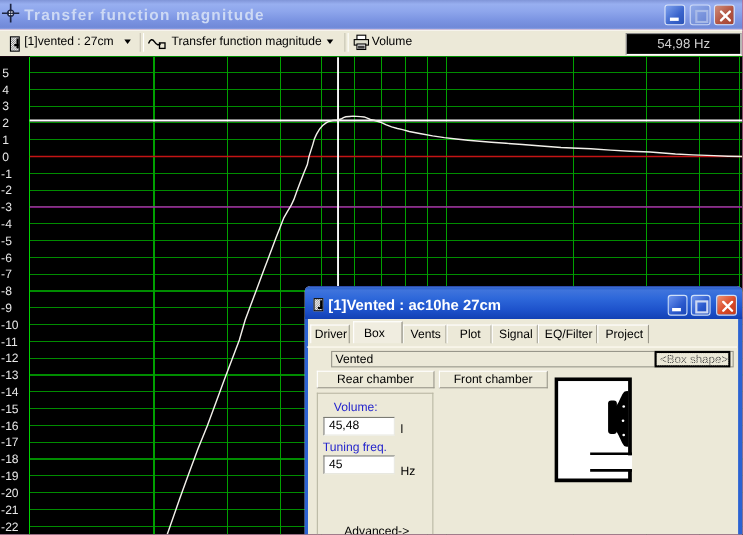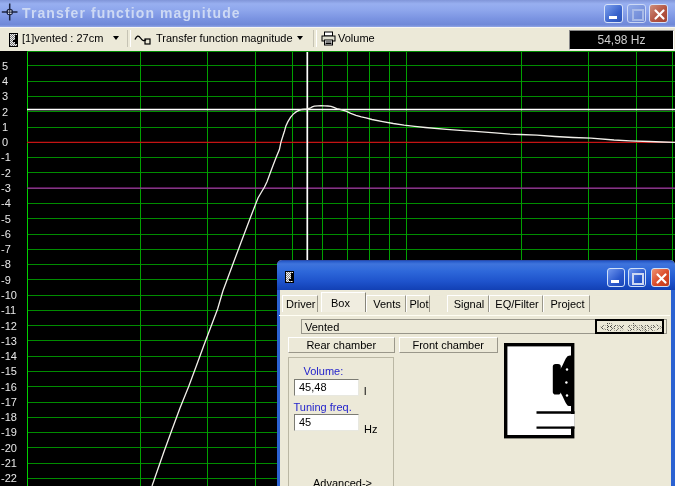--- a/index.html
+++ b/index.html
@@ -141,36 +141,37 @@
     </svg>
   </div>
   <div id="dlg">
     <div style="position:absolute;left:0;top:28px;width:3px;height:199px;background:#2b62d2"></div>
     <div style="position:absolute;left:394.4px;top:28px;width:3.6px;height:199px;background:#2b62d2"></div>
     <div id="dtitle">
       <div style="position:absolute;left:8px;top:9.5px;width:8.5px;height:12px;border:1.2px solid #000;box-sizing:border-box;background-image:linear-gradient(45deg,#888 25%,transparent 25%,transparent 75%,#888 75%),linear-gradient(45deg,#888 25%,transparent 25%,transparent 75%,#888 75%);background-color:#f4f4f4;background-size:2px 2px;background-position:0 0,1px 1px;">
         <div style="position:absolute;right:0px;top:1px;width:2px;height:7px;background:#000"></div>
         <div style="position:absolute;right:0px;bottom:1px;width:3.5px;height:1.5px;background:#000"></div>
       </div>
+      <div id="dtext">[1]Vented : ac10he 27cm</div>
       <div class="dbtn" id="dmin"></div>
       <div class="dbtn" id="dmax"></div>
       <div class="dbtn" id="dclose">
           <svg class="xg" width="15" height="15" viewBox="0 0 15 15">
             <g stroke="#fff" stroke-width="2.2" stroke-linecap="round">
               <line x1="3.5" y1="3.5" x2="11.5" y2="11.5"></line>
               <line x1="11.5" y1="3.5" x2="3.5" y2="11.5"></line>
             </g>
           </svg>
         </div>
     </div>
     <div id="pagetop"></div>
     <div class="tab" style="left:4.5px;width:36.5px;">Driver</div>
     <div class="tab" id="tabbox" style="left:43.7px;width:45.5px;">Box</div>
     <div class="tab" style="left:89px;width:40px;">Vents</div>
-    <div class="tab" style="left:129px;width:24px;">Plot</div>
+    <div class="tab" style="left:129px;width:41px;">Plot</div>
     <div class="tab" style="left:170px;width:42px;">Signal</div>
     <div class="tab" style="left:212px;width:54px;">EQ/Filter</div>
     <div class="tab" style="left:266px;width:47px;">Project</div>
     <div class="fieldstrip" style="left:24px;top:58.5px;width:366px;height:15px;line-height:14px;padding-left:3px;">Vented</div>
     <div id="boxshape">
         <span id="bstext">&lt;Box shape&gt;</span>
         <div id="bsover"></div>
       </div>
     <div class="flatbtn" style="left:11px;top:76.5px;width:106.5px;height:16px;line-height:14px;">Rear chamber</div>
     <div class="flatbtn" style="left:121.5px;top:76.5px;width:99.5px;height:16px;line-height:14px;">Front chamber</div>

